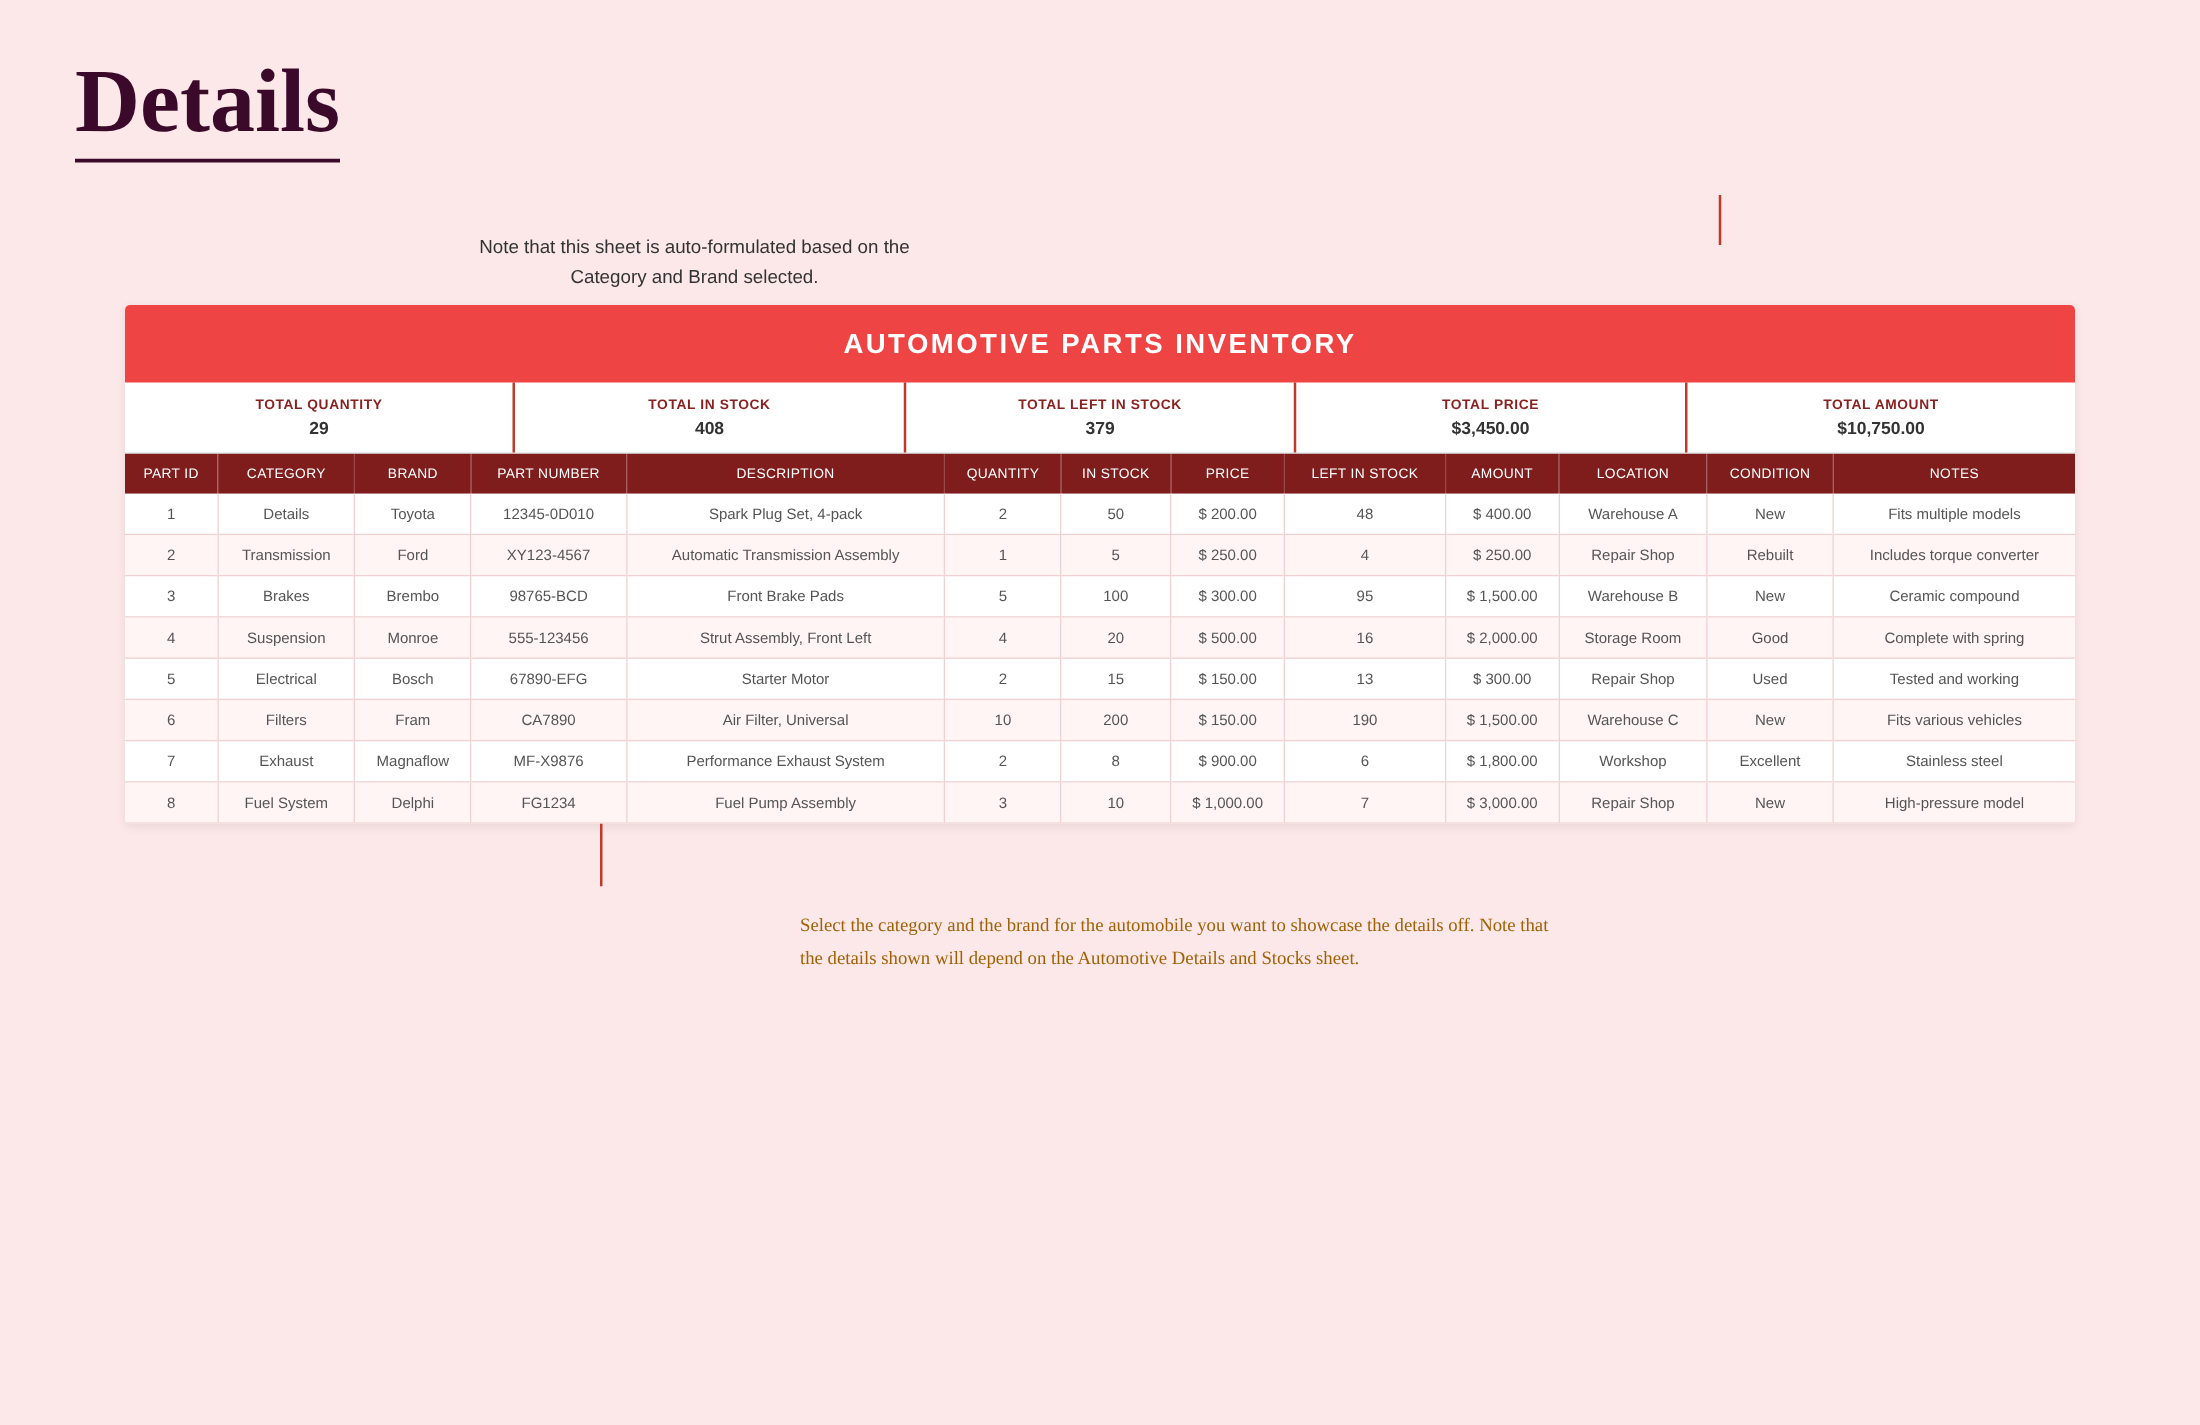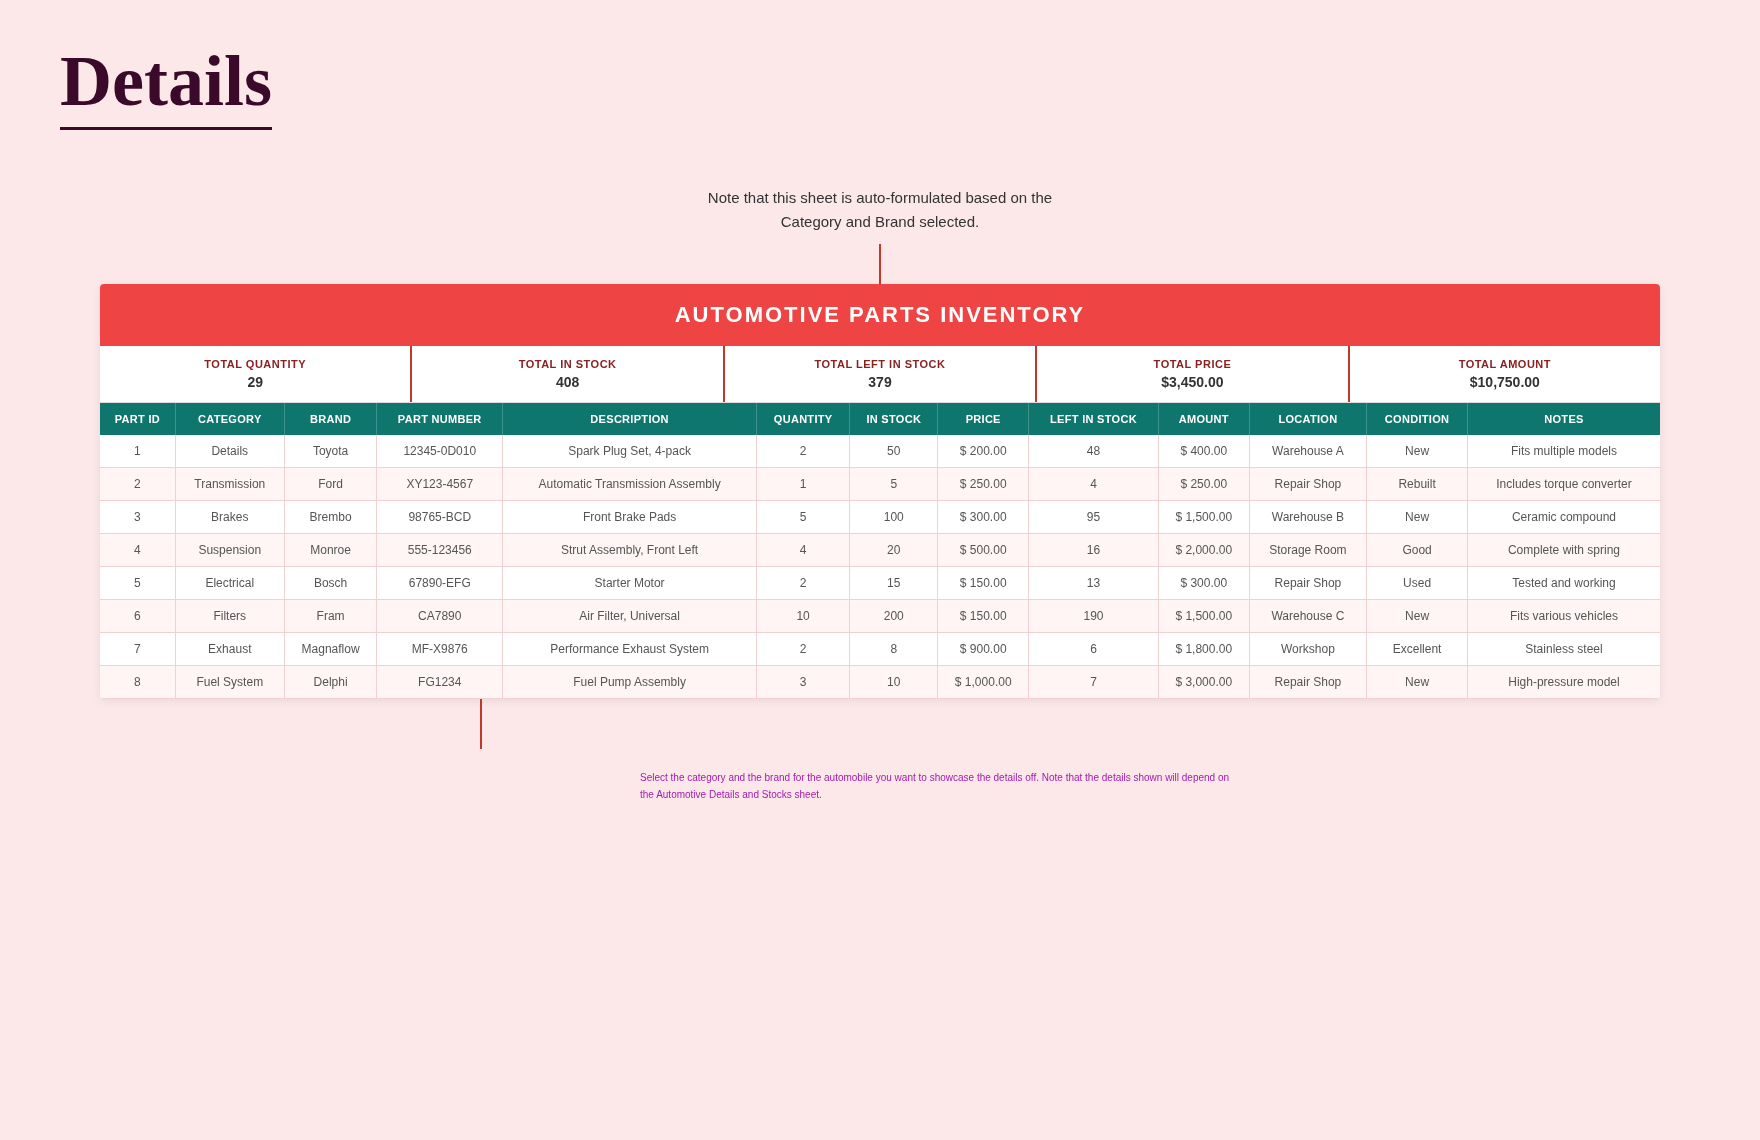--- a/index.html
+++ b/index.html
@@ -71,25 +71,25 @@
       font-size: 14px;
       font-weight: bold;
       color: #333;
     }
     .data-table {
       width: 100%;
       border-collapse: collapse;
       font-size: 12px;
     }
     .data-table thead tr th {
-      background-color: #0f766e;
+      background-color: #7f1d1d;
       color: white;
       padding: 10px 6px;
       text-align: center;
-      font-weight: bold;
+      font-weight: normal;
       font-size: 11px;
       letter-spacing: 0.3px;
       border-right: 1px solid rgba(255,255,255,0.2);
     }
     .data-table thead tr th:last-child { border-right: none; }
     .data-table tbody tr {
       border-bottom: 1px solid #f0d0d0;
     }
     .data-table tbody tr:nth-child(even) {
       background-color: #fff5f5;
@@ -99,25 +99,26 @@
     }
     .data-table tbody td {
       padding: 9px 6px;
       text-align: center;
       color: #555;
       border-right: 1px solid #f0d0d0;
     }
     .data-table tbody td:last-child { border-right: none; text-align: center; }
     .note-bottom {
       text-align: center;
-      font-size: 10px;
-      color: #a21caf;
+      font-size: 15px;
+      color: #a16207;
       margin: 20px auto 0 auto;
       line-height: 1.7;
       max-width: 500px;
+      font-family: Liberation Serif, serif;
     }
     .bottom-section {
       display: flex;
       flex-direction: column;
       align-items: flex-start;
       margin-left: 120px;
       margin-top: 0;
     }
     .connector-bottom-wrapper {
       position: relative;
@@ -133,21 +134,21 @@
       background: #c0392b;
     }
   </style>
 </head>
 <body>
 
 
 
 <div class="page-title">Details</div>
 
-<div style="display:flex; flex-direction:column; margin-bottom:0;">
+<div style="display:flex; margin-bottom:0;">
   <div class="note-top" style="white-space:pre-line;">Note that this sheet is auto-formulated based on the
 Category and Brand selected.</div>
   <div class="connector-line-top"></div>
 </div>
 
 <div class="table-wrapper">
   <div class="inventory-title">AUTOMOTIVE PARTS INVENTORY</div>
 
   <div class="summary-row">
     <div class="summary-cell">

